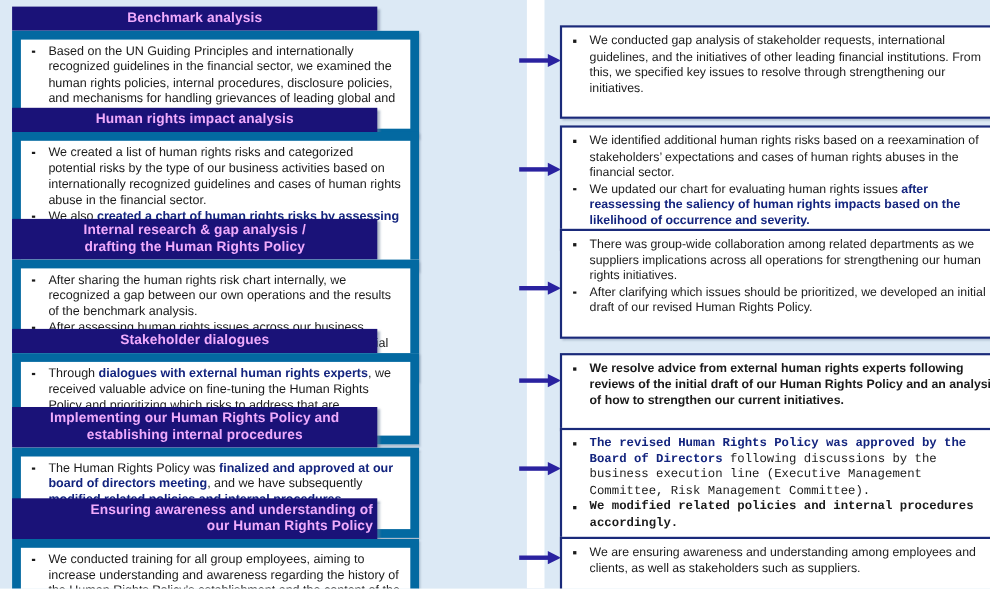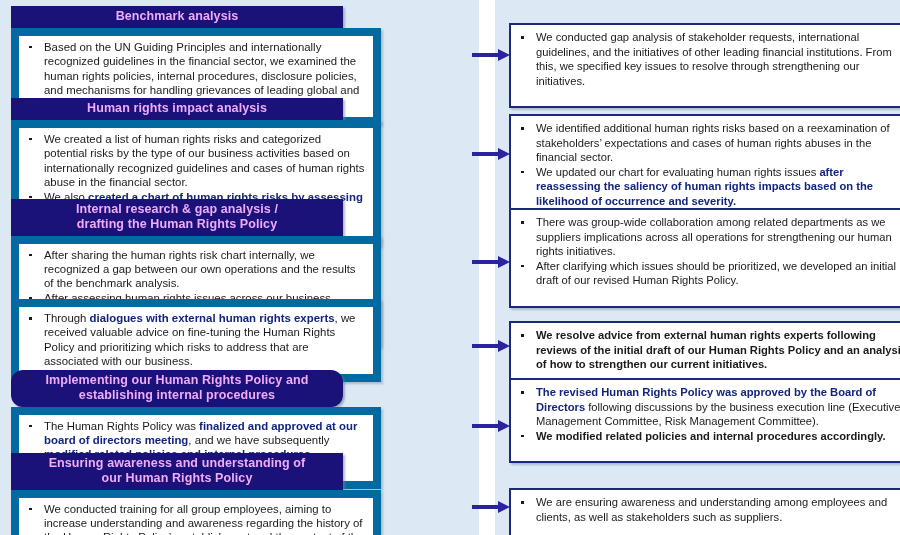--- a/index.html
+++ b/index.html
@@ -185,60 +185,61 @@
         <ul class="bullets">
           <li>There was group-wide collaboration among related departments as we suppliers implications across all operations for strengthening our human rights initiatives.</li>
           <li>After clarifying which issues should be prioritized, we developed an initial draft of our revised Human Rights Policy.</li>
         </ul>
       </div>
     </div>
   </div>
 
   <div class="row" style="top:299px;">
     <div class="left-col">
+      <div class="step-header">Stakeholder dialogues</div>
       <div class="step-body">
         <ul class="bullets">
           <li>Through <b class="em">dialogues with external human rights experts</b>, we received valuable advice on fine-tuning the Human Rights Policy and prioritizing which risks to address that are associated with our business.</li>
         </ul>
       </div>
     </div>
     <div class="arrow" style="left:472px; top:45px; width:27px;"></div>
     <div class="right-col" style="top:22px;">
       <div class="result-body">
         <ul class="bullets">
           <li class="allbold">We resolve advice from external human rights experts following reviews of the initial draft of our Human Rights Policy and an analysis of how to strengthen our current initiatives.</li>
         </ul>
       </div>
     </div>
   </div>
 
   <div class="row" style="top:370px;">
     <div class="left-col">
-      <div class="step-header" style="white-space:pre-line;border-radius:12px;">Implementing our Human Rights Policy and
+      <div class="step-header" style="white-space:pre-line;">Implementing our Human Rights Policy and
 establishing internal procedures</div>
       <div class="step-body">
         <ul class="bullets">
           <li>The Human Rights Policy was <b class="em">finalized and approved at our board of directors meeting</b>, and we have subsequently <b class="em">modified related policies and internal procedures accordingly</b>.</li>
         </ul>
       </div>
     </div>
     <div class="arrow" style="left:472px; top:54px; width:27px;"></div>
-    <div class="right-col" style="top:8px;">
+    <div class="right-col" style="top:19px;font-family:Liberation Mono, monospace;">
       <div class="result-body">
         <ul class="bullets">
           <li><b class="em">The revised Human Rights Policy was approved by the Board of Directors</b> following discussions by the business execution line (Executive Management Committee, Risk Management Committee).</li>
           <li class="allbold">We modified related policies and internal procedures accordingly.</li>
         </ul>
       </div>
     </div>
   </div>
 
   <div class="row" style="top:453px;">
     <div class="left-col">
-      <div class="step-header" style="white-space:pre-line;">Ensuring awareness and understanding of
+      <div class="step-header" style="white-space:pre-line;text-align:right;">Ensuring awareness and understanding of
 our Human Rights Policy</div>
       <div class="step-body">
         <ul class="bullets">
           <li>We conducted training for all group employees, aiming to increase understanding and awareness regarding the history of the Human Rights Policy’s establishment and the content of the policy.</li>
         </ul>
       </div>
     </div>
     <div class="arrow" style="left:472px; top:52px; width:27px;"></div>
     <div class="right-col" style="top:35px;border-radius:14px;">
       <div class="result-body">

